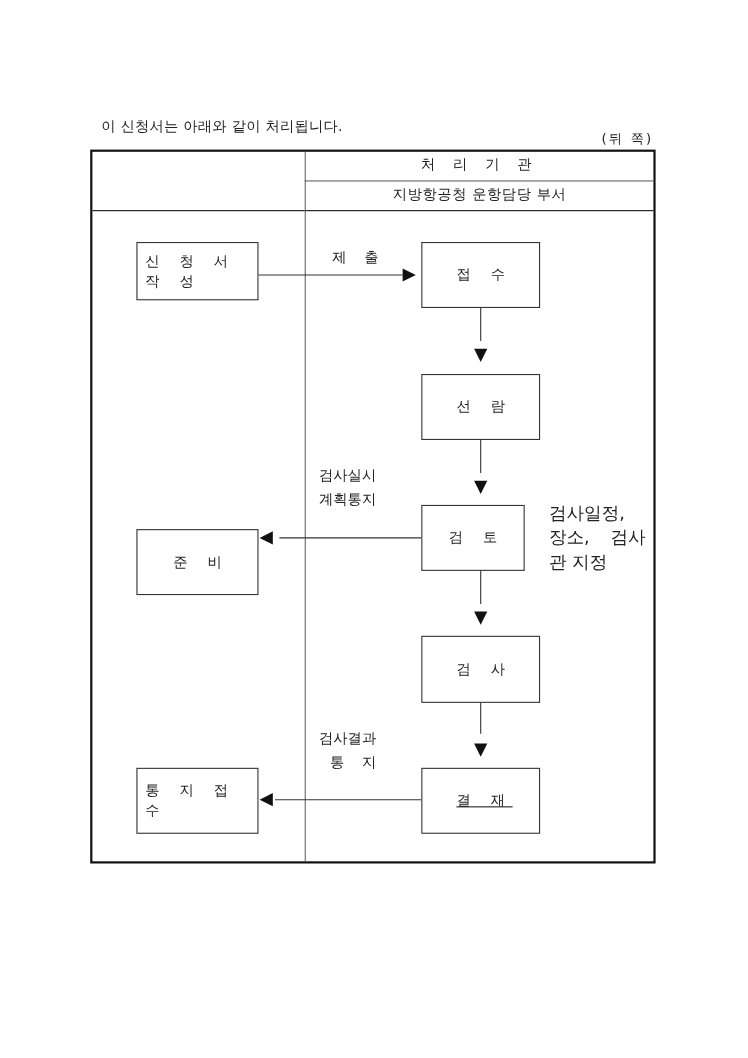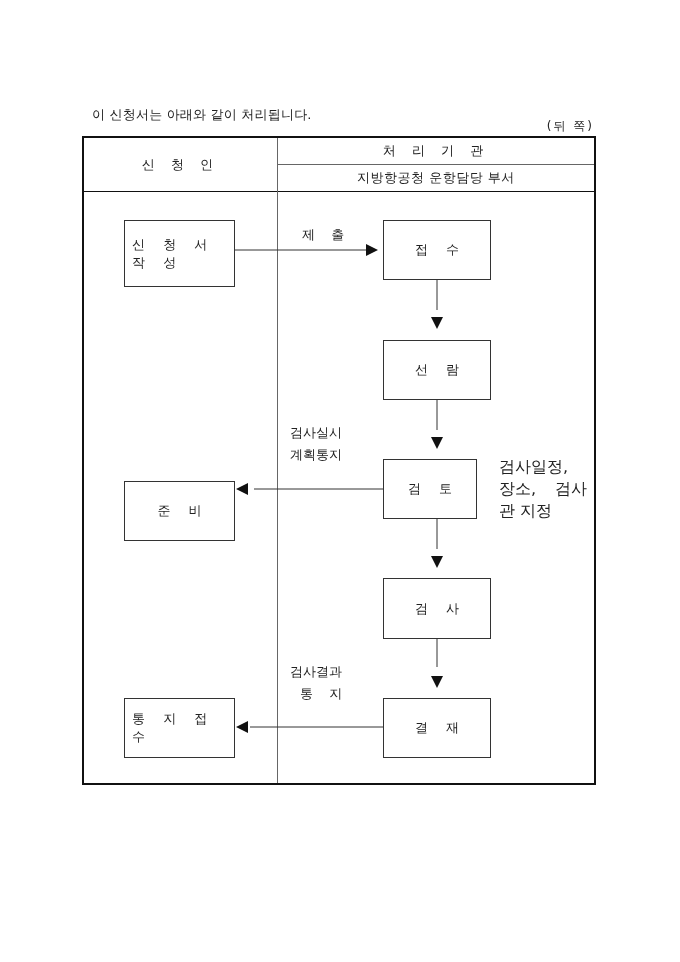--- a/index.html
+++ b/index.html
@@ -23,21 +23,20 @@
     .side-note { position: absolute; font-size: 16px; line-height: 22px; width: 88px; text-align: justify; text-align-last: left; }
     svg.arrows { position: absolute; left: 0; top: 0; }
   </style>
 </head>
 <body>
 
 <div class="intro">이 신청서는 아래와 같이 처리됩니다.</div>
 <div class="back-label">(뒤 쪽)</div>
 
 <div class="table">
-  <div class="hdr-cell h-applicant">신 청 인</div>
   <div class="hdr-cell h-agency">처 리 기 관</div>
   <div class="hdr-cell h-dept">지방항공청 운항담당 부서</div>
   <div class="hdr-bottom"></div>
   <div class="col-divider"></div>
   <div class="sub-divider"></div>
 </div>
 
 <svg class="arrows" width="680" height="962">
   <g stroke="#333" stroke-width="1" fill="none">
     <line x1="234" y1="250" x2="366" y2="250"></line>
@@ -52,21 +51,21 @@
     <polygon points="366,244 366,256 378,250"></polygon>
     <polygon points="431,317 443,317 437,329"></polygon>
     <polygon points="431,437 443,437 437,449"></polygon>
     <polygon points="248,483 248,495 236,489"></polygon>
     <polygon points="431,556 443,556 437,568"></polygon>
     <polygon points="431,676 443,676 437,688"></polygon>
     <polygon points="248,721 248,733 236,727"></polygon>
   </g>
 </svg>
 
-<div class="box" style="left:124px; top:220px; width:111px; height:67px;">
+<div class="box" style="left:124px; top:220px; width:111px; height:53px;">
     <span>신 청 서 작 성</span>
   </div>
 <div class="box" style="left:124px; top:481px; width:111px; height:60px;">
     <span>준 비</span>
   </div>
 <div class="box" style="left:124px; top:698px; width:111px; height:60px;">
     <span>통 지 접 수</span>
   </div>
 
 <div class="box" style="left:383px; top:220px; width:108px; height:60px;">
@@ -74,21 +73,21 @@
   </div>
 <div class="box" style="left:383px; top:340px; width:108px; height:60px;">
     <span>선 람</span>
   </div>
 <div class="box" style="left:383px; top:459px; width:94px; height:60px;">
     <span>검 토</span>
   </div>
 <div class="box" style="left:383px; top:578px; width:108px; height:61px;">
     <span>검 사</span>
   </div>
-<div class="box" style="left:383px; top:698px; width:108px; height:60px;">
+<div class="box" style="left:383px; top:698px; width:108px; height:60px;text-decoration:underline;">
     <span>결 재</span>
   </div>
 
 <div class="lbl" style="left:302px; top:224px; letter-spacing:6px;">제 출</div>
 <div class="lbl" style="left:290px; top:422px;">검사실시</div>
 <div class="lbl" style="left:290px; top:444px;">계획통지</div>
 <div class="lbl" style="left:290px; top:661px;">검사결과</div>
 <div class="lbl" style="left:300px; top:683px; letter-spacing:6px;">통 지</div>
 
 <div class="side-note" style="left:499px; top:456px; word-spacing:0;">검사일정, 장소, 검사관 지정</div>

